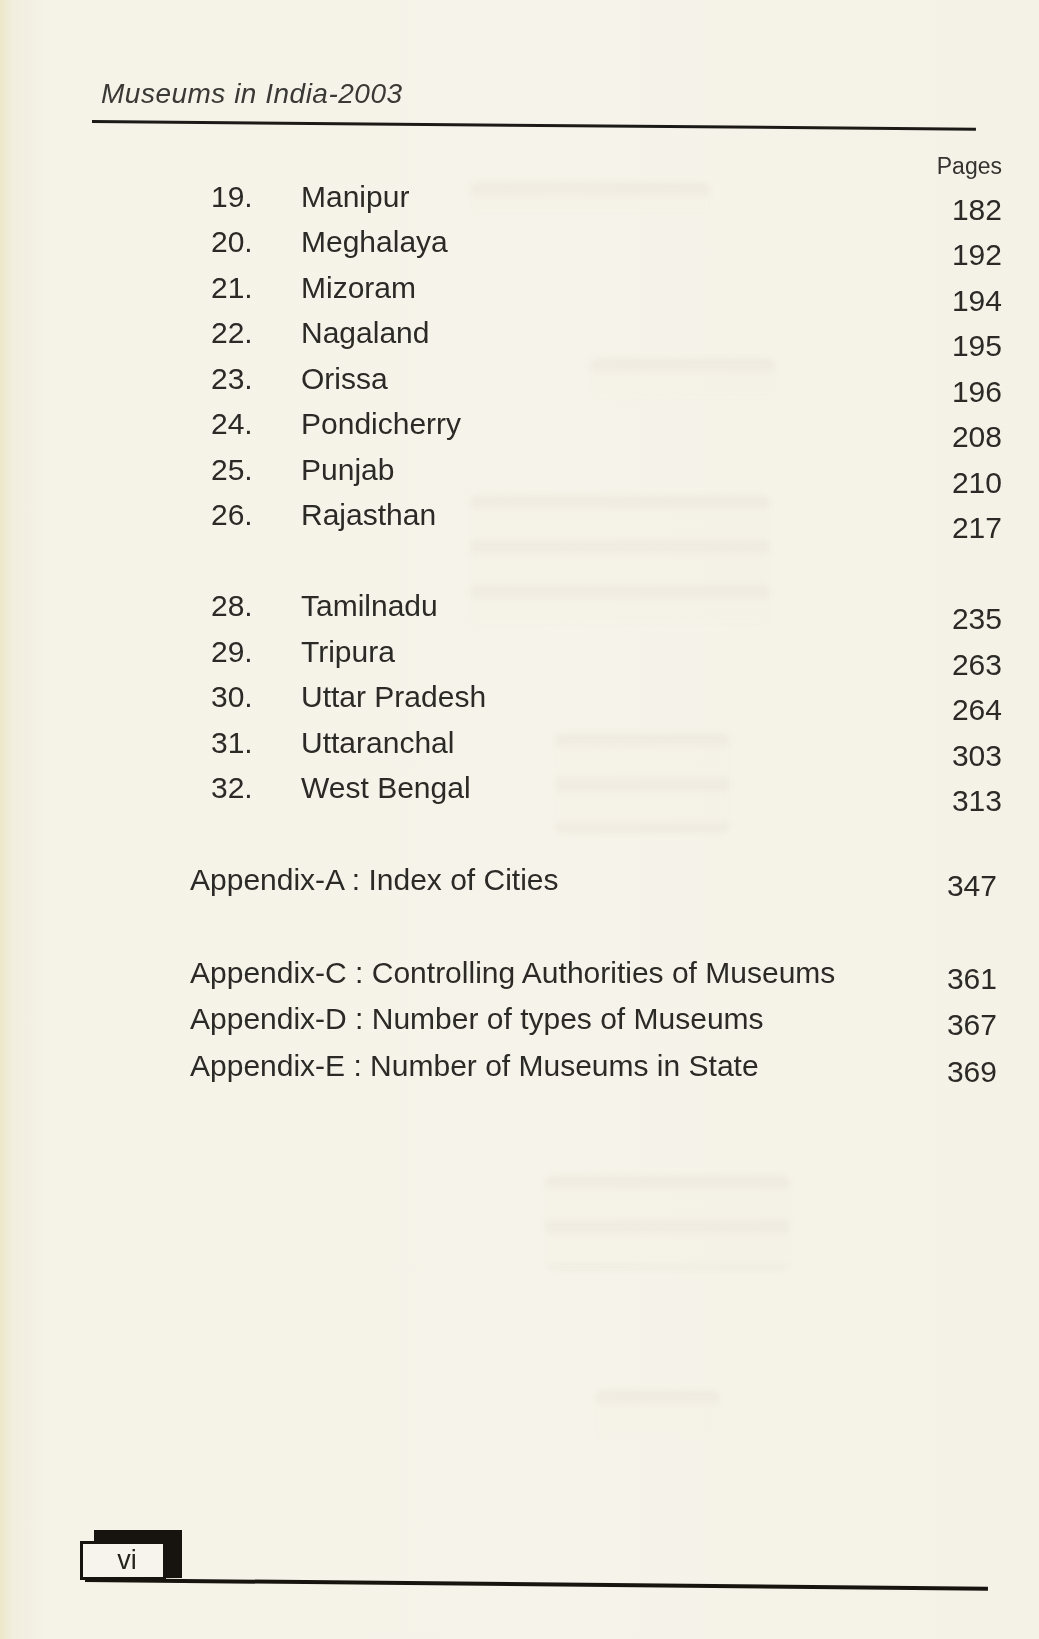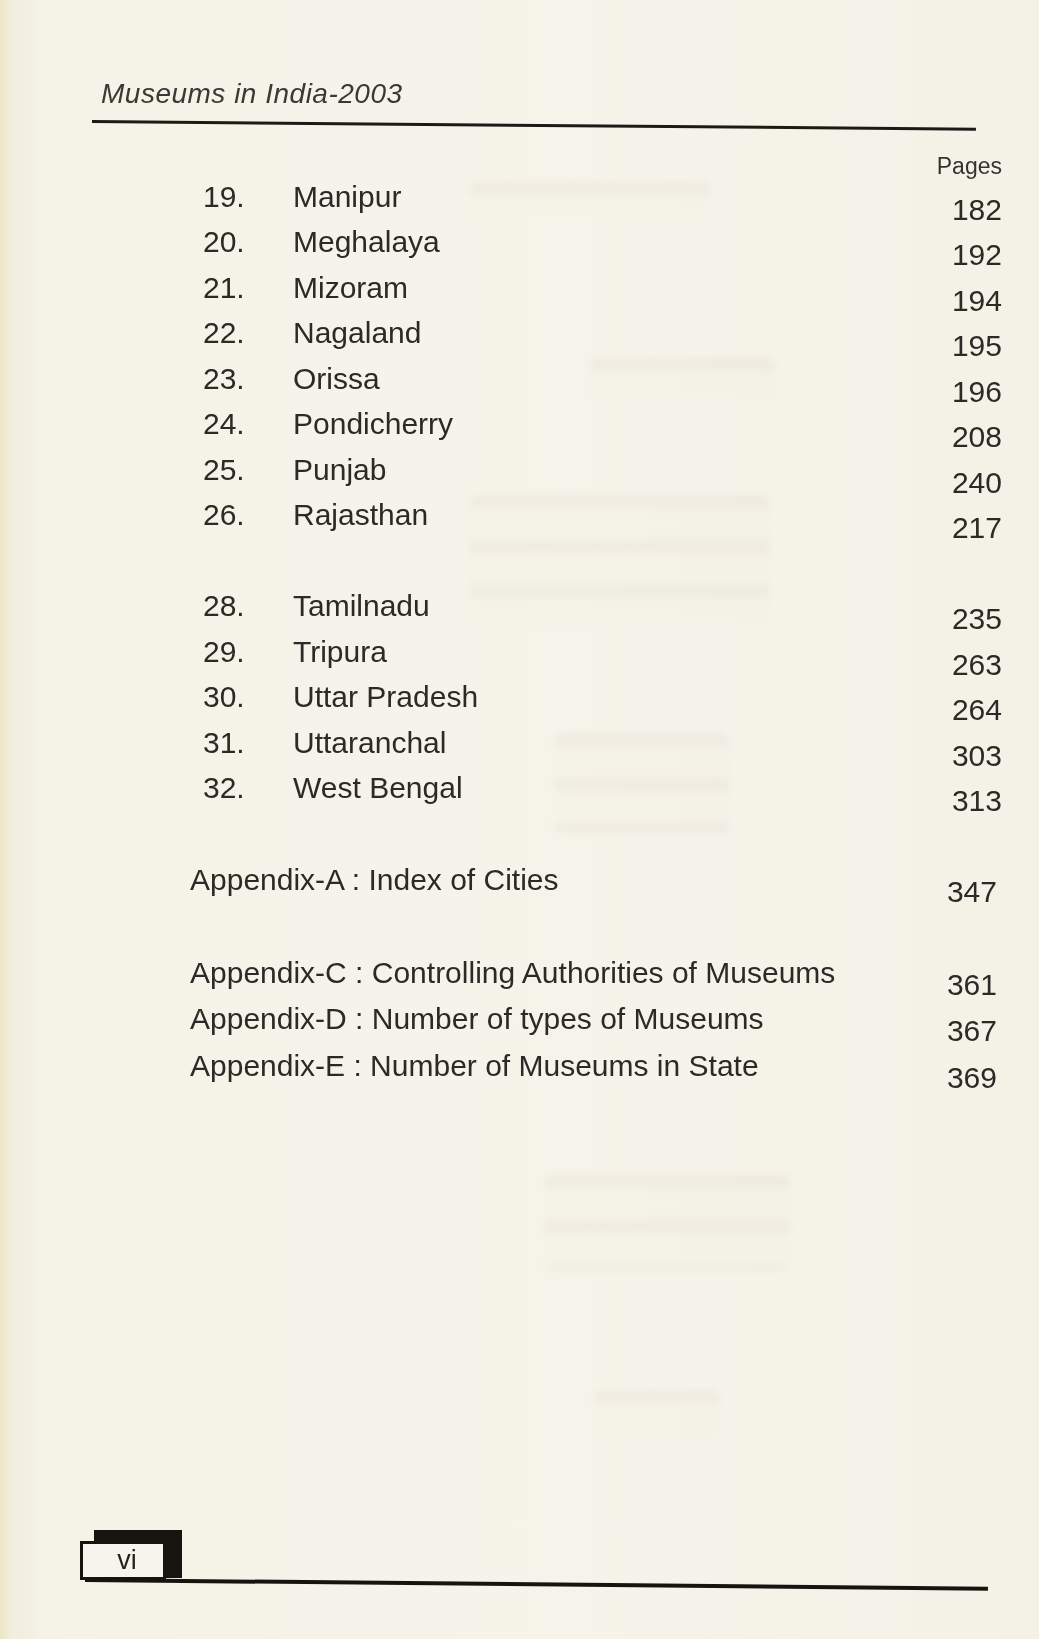--- a/index.html
+++ b/index.html
@@ -25,29 +25,29 @@
     background: #1b1a17; transform: rotate(0.5deg); transform-origin: left center;
   }
 
   
   .pages-label {
     position: absolute; right: 37px; top: 153px;
     font-size: 23px; color: #343330;
   }
 
   
-  .toc-row { position: absolute; left: 0; right: 0; height: 42px; text-align: center; }
+  .toc-row { position: absolute; left: 8px; right: 0; height: 42px; text-align: center; }
   .toc-row .num   { position: absolute; left: 203px; font-size: 30px; }
   .toc-row .label { position: absolute; left: 293px; font-size: 30px; }
   .toc-row .pagenum { position: absolute; right: 37px; top: 13px; font-size: 30px; }
 
   
   .appendix-row { position: absolute; left: 0; right: 0; height: 44px; padding-left: 6px; }
   .appendix-row .label   { position: absolute; left: 190px; font-size: 30px; }
-  .appendix-row .pagenum { position: absolute; right: 42px; top: 6px; font-size: 30px; margin-top: 6px; }
+  .appendix-row .pagenum { position: absolute; right: 42px; top: 6px; font-size: 30px; }
 
   
   .ghost {
     position: absolute;
     filter: blur(3px);
     opacity: 0.55;
     border-radius: 8px;
     background: repeating-linear-gradient(
       to bottom,
       rgba(128, 120, 98, 0.10) 0 13px,
@@ -107,21 +107,21 @@
     <span class="pagenum">196</span>
   </div>
   <div class="toc-row" style="top:407px">
     <span class="num">24.</span>
     <span class="label">Pondicherry</span>
     <span class="pagenum">208</span>
   </div>
   <div class="toc-row" style="top:453px">
     <span class="num">25.</span>
     <span class="label">Punjab</span>
-    <span class="pagenum">240</span>
+    <span class="pagenum">210</span>
   </div>
   <div class="toc-row" style="top:498px">
     <span class="num">26.</span>
     <span class="label">Rajasthan</span>
     <span class="pagenum">217</span>
   </div>
   <div class="toc-row" style="top:589px">
     <span class="num">28.</span>
     <span class="label">Tamilnadu</span>
     <span class="pagenum">235</span>

